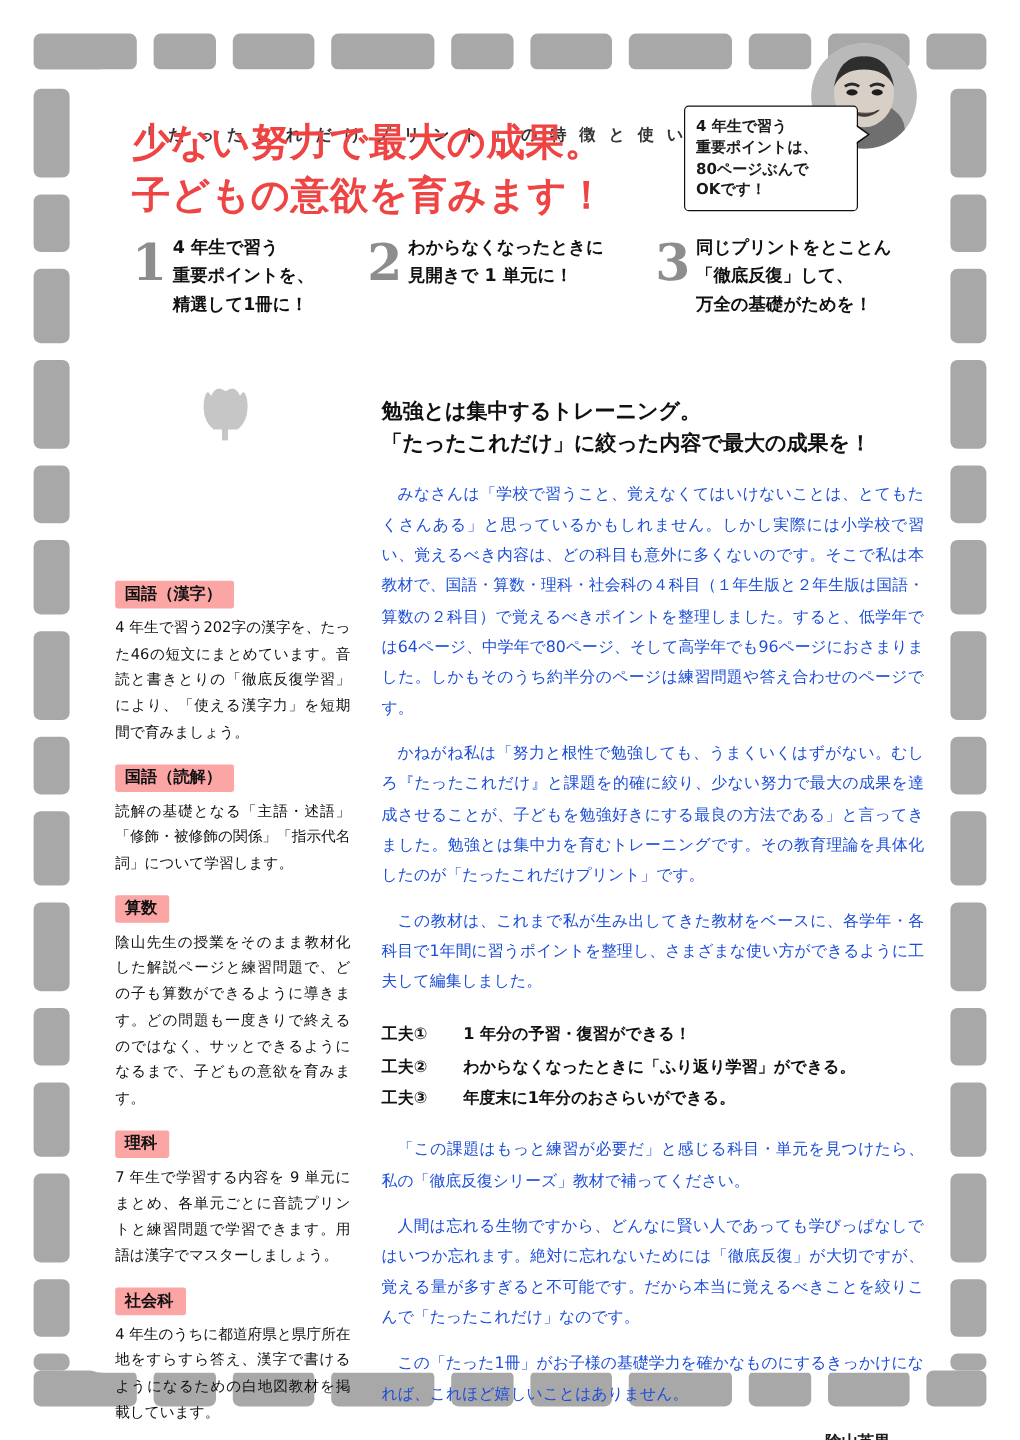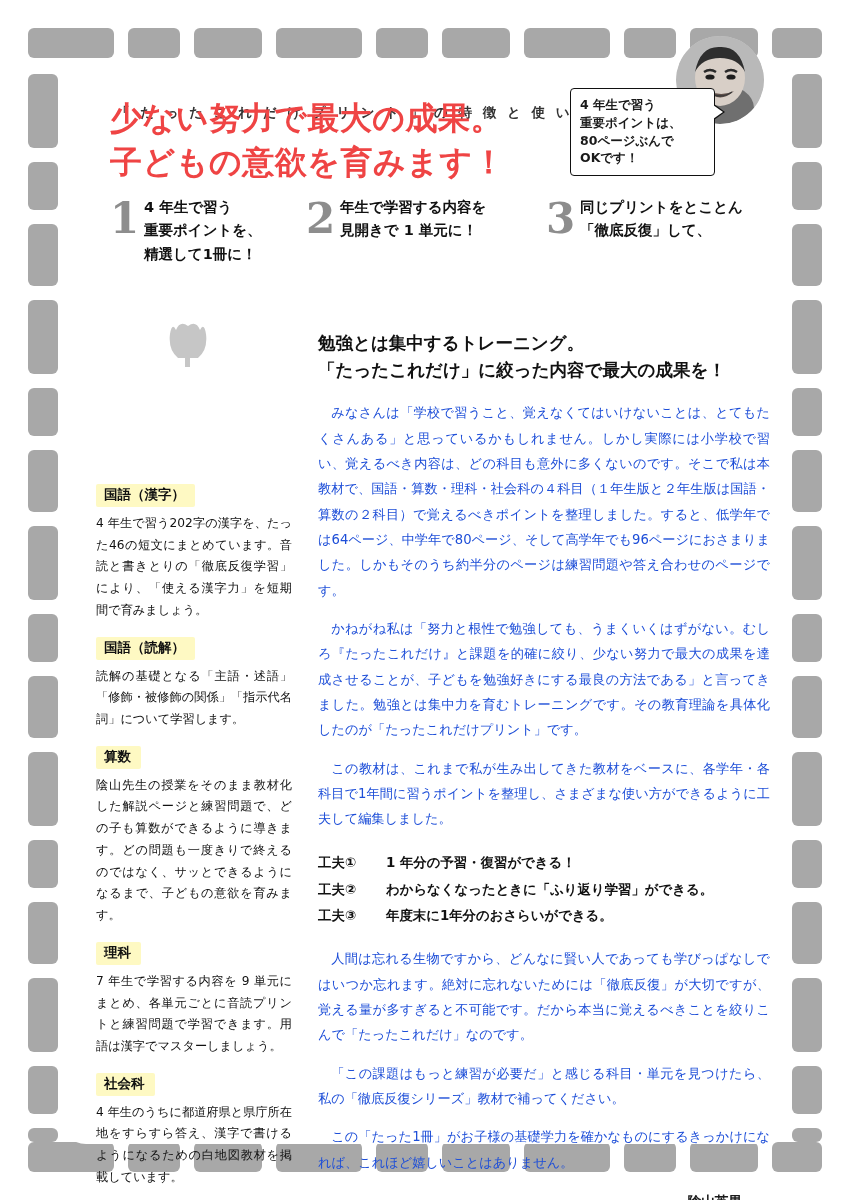--- a/index.html
+++ b/index.html
@@ -73,21 +73,21 @@
   #p3{left:436px;width:240px;}
 
   
   .tulip{position:absolute;left:166px;top:320px;width:44px;height:48px;opacity:.85;}
 
   
   .leftcol{position:absolute;left:96px;top:484px;width:196px;}
   .lbox{margin-bottom:15px;}
   .lbox h4{
     margin:0 0 4px 0;display:inline-block;
-    background:#fef9c3;color:#111;font-size:13.5px;font-weight:800;
+    background:#fca5a5;color:#111;font-size:13.5px;font-weight:800;
     padding:2px 10px 3px 8px;border-radius:2px;
   }
   .lbox p{
     margin:2px 0 0 0;font-size:12.2px;line-height:1.78;color:#111;
     text-align:justify;
   }
 
   
   .article{position:absolute;left:318px;top:330px;width:452px;}
   .article h2{
@@ -203,29 +203,30 @@
     <div class="num">1</div>
     <div class="txt">
         <div>4 年生で習う</div>
         <div>重要ポイントを、</div>
         <div>精選して1冊に！</div>
       </div>
   </div>
   <div class="point" id="p2">
     <div class="num">2</div>
     <div class="txt">
-        <div>年生で学習する内容を</div>
+        <div>わからなくなったときに</div>
         <div>見開きで 1 単元に！</div>
       </div>
   </div>
   <div class="point" id="p3">
     <div class="num">3</div>
     <div class="txt">
         <div>同じプリントをとことん</div>
         <div>「徹底反復」して、</div>
+        <div>万全の基礎がためを！</div>
       </div>
   </div>
 </div>
 
 <div class="tulip">
   <svg width="44" height="48" viewBox="0 0 44 48" aria-hidden="true">
     <path d="M22 6 Q14 0 10 10 Q6 2 4 14 Q2 30 12 38 L32 38 Q42 30 40 14 Q38 2 34 10 Q30 0 22 6Z" fill="#bdbdbd"></path>
     <rect x="19" y="34" width="5" height="13" fill="#bdbdbd"></rect>
   </svg>
 </div>
@@ -268,18 +269,18 @@
       <span class="k">工夫①</span><span>1 年分の予習・復習ができる！</span>
     </div>
     <div>
       <span class="k">工夫②</span><span>わからなくなったときに「ふり返り学習」ができる。</span>
     </div>
     <div>
       <span class="k">工夫③</span><span>年度末に1年分のおさらいができる。</span>
     </div>
   </div>
 
+  <p class="ind">「この課題はもっと練習が必要だ」と感じる科目・単元を見つけたら、私の「徹底反復シリーズ」教材で補ってください。</p>
   <p class="ind">人間は忘れる生物ですから、どんなに賢い人であっても学びっぱなしではいつか忘れます。絶対に忘れないためには「徹底反復」が大切ですが、覚える量が多すぎると不可能です。だから本当に覚えるべきことを絞りこんで「たったこれだけ」なのです。</p>
-  <p class="ind">「この課題はもっと練習が必要だ」と感じる科目・単元を見つけたら、私の「徹底反復シリーズ」教材で補ってください。</p>
   <p class="ind">この「たった1冊」がお子様の基礎学力を確かなものにするきっかけになれば、これほど嬉しいことはありません。</p>
 
   <div class="sign">陰山英男</div>
 </div>
 
 </body></html>

